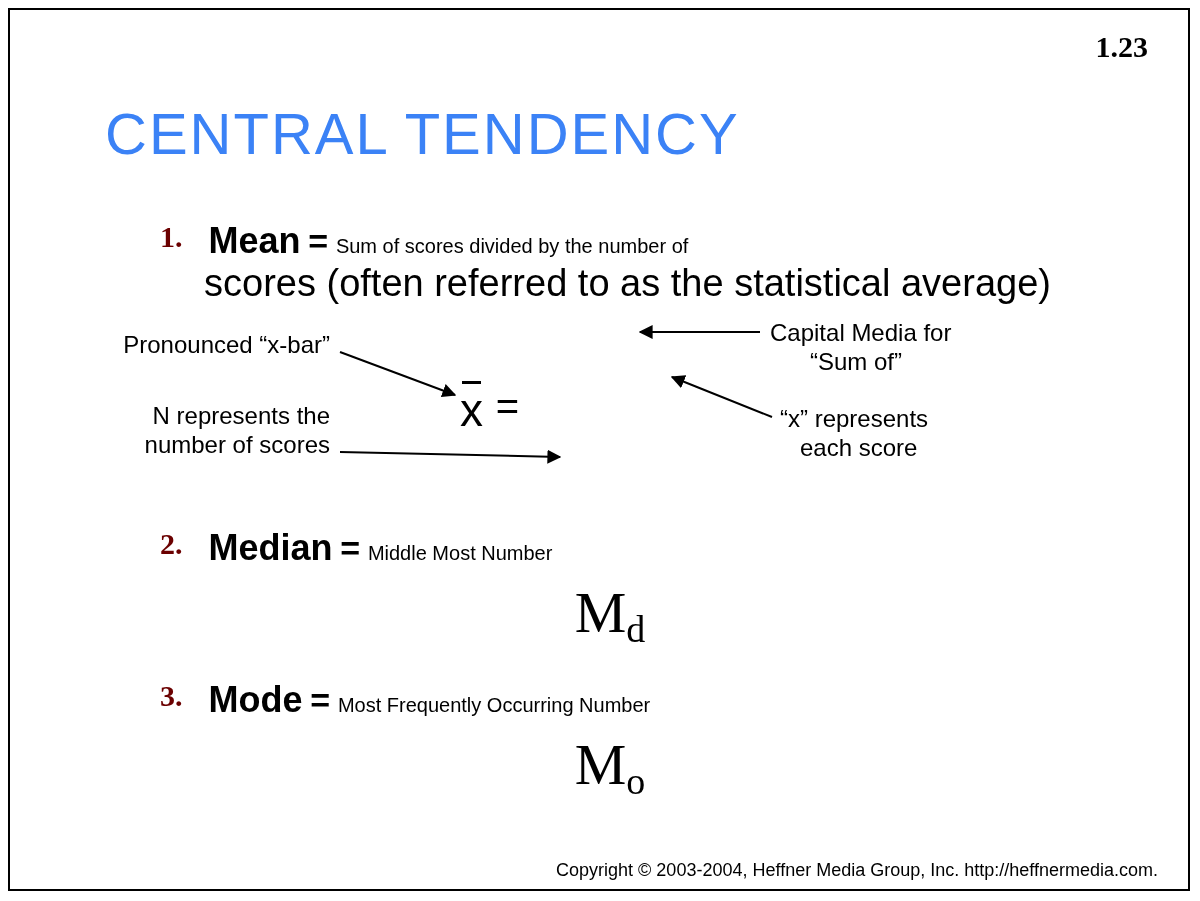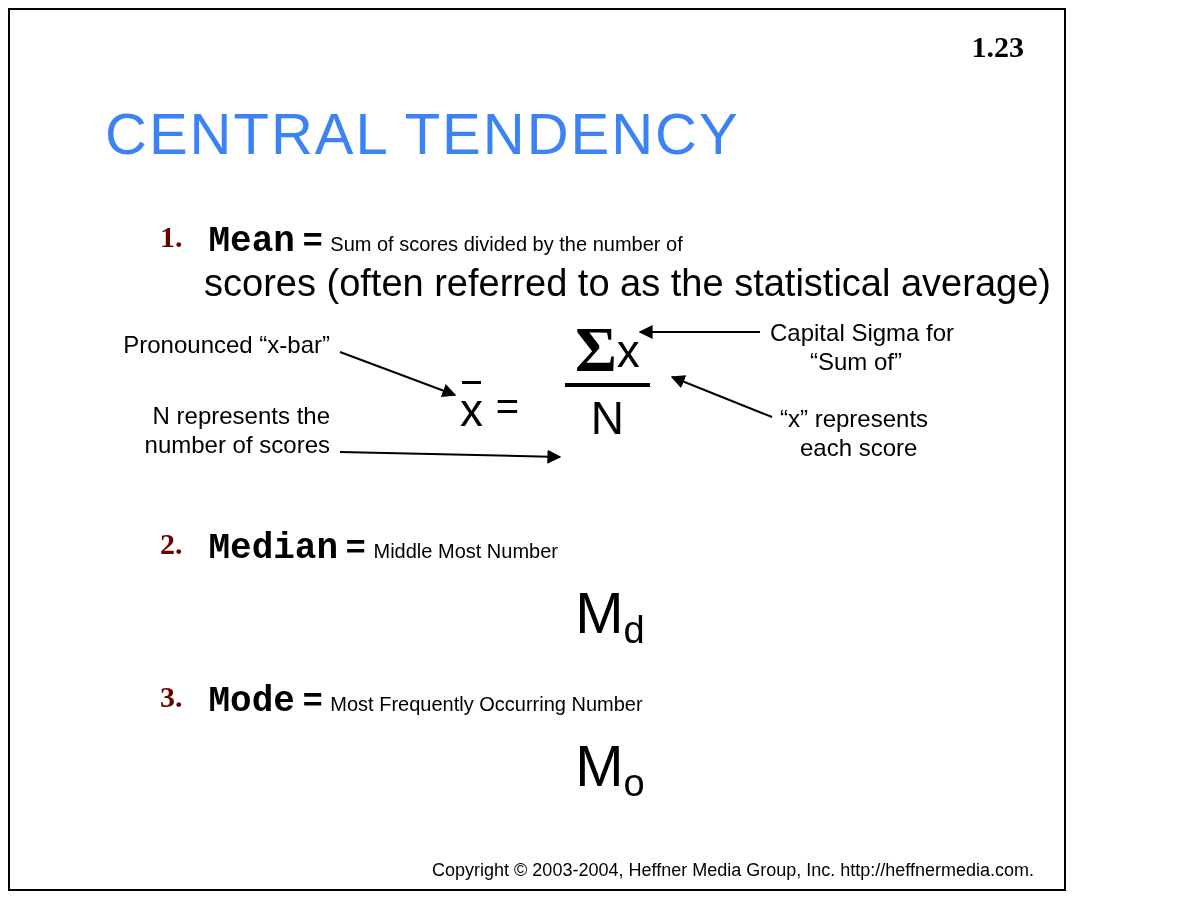--- a/index.html
+++ b/index.html
@@ -8,21 +8,21 @@
     background: #fff;
     width: 1200px;
     height: 901px;
     font-family: Verdana, Geneva, sans-serif;
     color: #000;
   }
   .slide-frame {
     position: absolute;
     left: 8px;
     top: 8px;
-    width: 1058px;
+    width: 1182px;
     height: 883px;
     border: 2px solid #000;
     background: #fff;
     box-sizing: border-box;
   }
   .slide-number {
     position: absolute;
     top: 20px;
     right: 40px;
     font-family: "Times New Roman", serif;
@@ -55,21 +55,20 @@
     color: #6b0000;
     vertical-align: top;
   }
   .term-line {
     display: inline;
     font-size: 28px;
   }
   .term {
     font-size: 36px;
     font-weight: bold;
-    font-family: Liberation Mono, monospace;
   }
   .eq {
     font-size: 34px;
     font-weight: bold;
   }
   .desc {
     font-size: 20px;
   }
   .line2 {
     margin-left: 44px;
@@ -148,21 +147,21 @@
     width: 100%;
     height: 100%;
     pointer-events: none;
   }
 
   
   .symbol {
     text-align: center;
     width: 600px;
     margin: 8px 0 28px 150px;
-    font-family: Liberation Sans, sans-serif;
+    font-family: Liberation Serif, serif;
     font-size: 58px;
   }
   .symbol .sub {
     font-size: 38px;
     vertical-align: -10px;
   }
 
   .copyright {
     position: absolute;
     bottom: 8px;
@@ -195,39 +194,32 @@
 
     <div class="diagram">
 
       <div class="annot left" style="left:-90px; top:14px; width:260px;">Pronounced “x-bar”</div>
       <div class="annot left" style="left:-90px; top:85px; width:260px;">
         <span>N represents the</span><br>
         <span>number of scores</span>
       </div>
 
       <div class="annot right" style="left:610px; top:2px;">
-        <span>Capital Sigma for</span><br>
+        <span>Capital Media for</span><br>
         <span style="padding-left:40px;">“Sum of”</span>
       </div>
       <div class="annot right" style="left:620px; top:88px;">
         <span>“x” represents</span><br>
         <span style="padding-left:20px;">each score</span>
       </div>
 
       <div class="xbar-eq">
         <span class="bar">x</span>
         <span style="font-size:40px; vertical-align:6px;"> </span>
         <span style="font-size:40px; vertical-align:6px;">=</span>
-      </div>
-      <div class="fraction">
-        <span class="top">
-          <span class="sigma">Σ</span><span style="font-size:46px;">x</span>
-        </span>
-        <span class="rule"></span>
-        <span class="bot">N</span>
       </div>
 
       <svg class="arrows" viewBox="0 0 940 210">
         <defs>
           <marker id="ah" viewBox="0 0 10 10" refX="9" refY="5" markerWidth="7" markerHeight="7" orient="auto-start-reverse">
             <path d="M0,0 L10,5 L0,10 z" fill="#000"></path>
           </marker>
         </defs>
 
         <line x1="180" y1="35" x2="295" y2="78" stroke="#000" stroke-width="2" marker-end="url(#ah)"></line>

